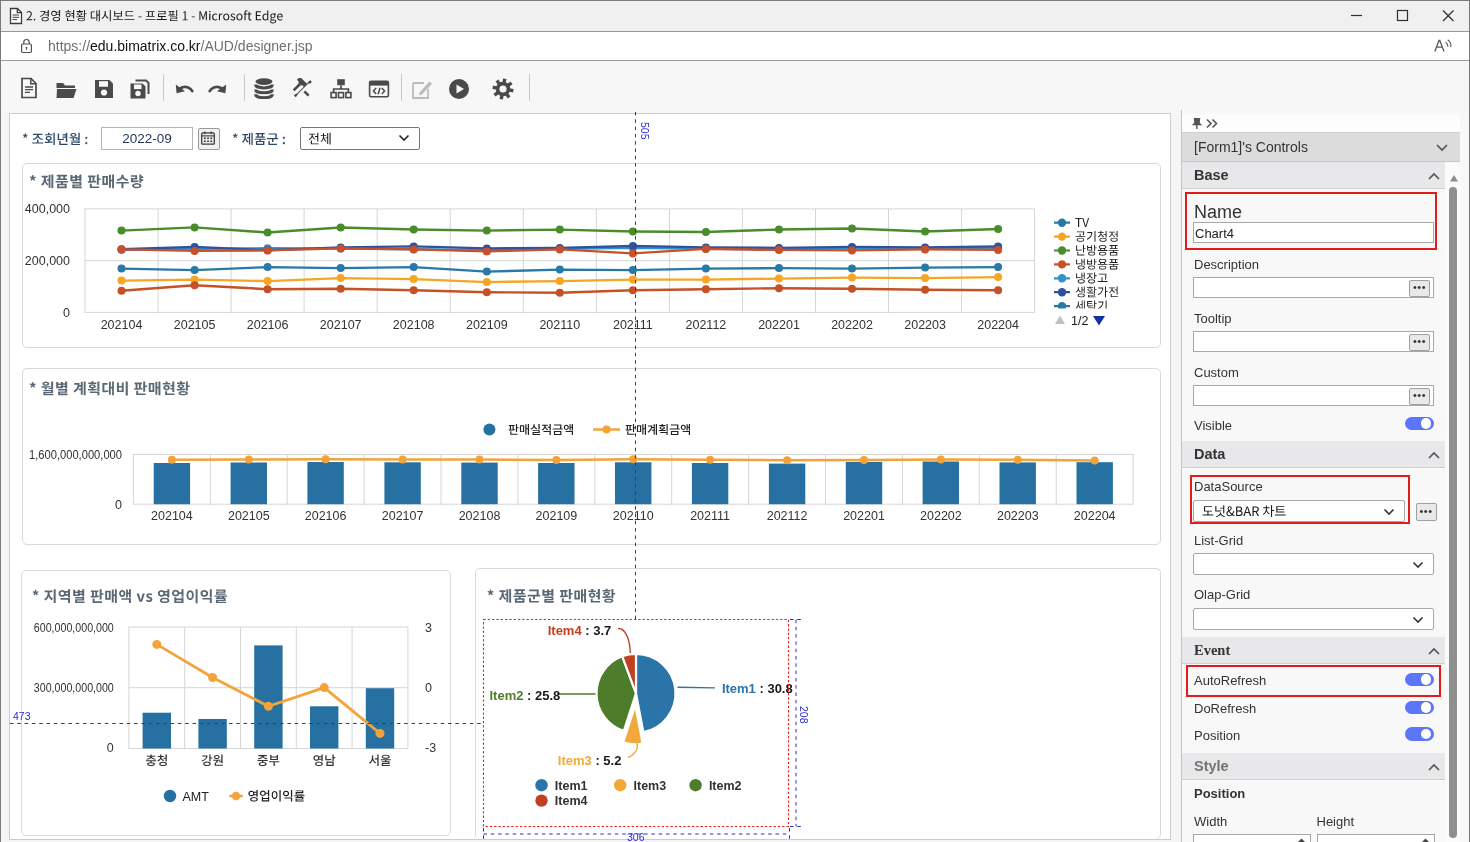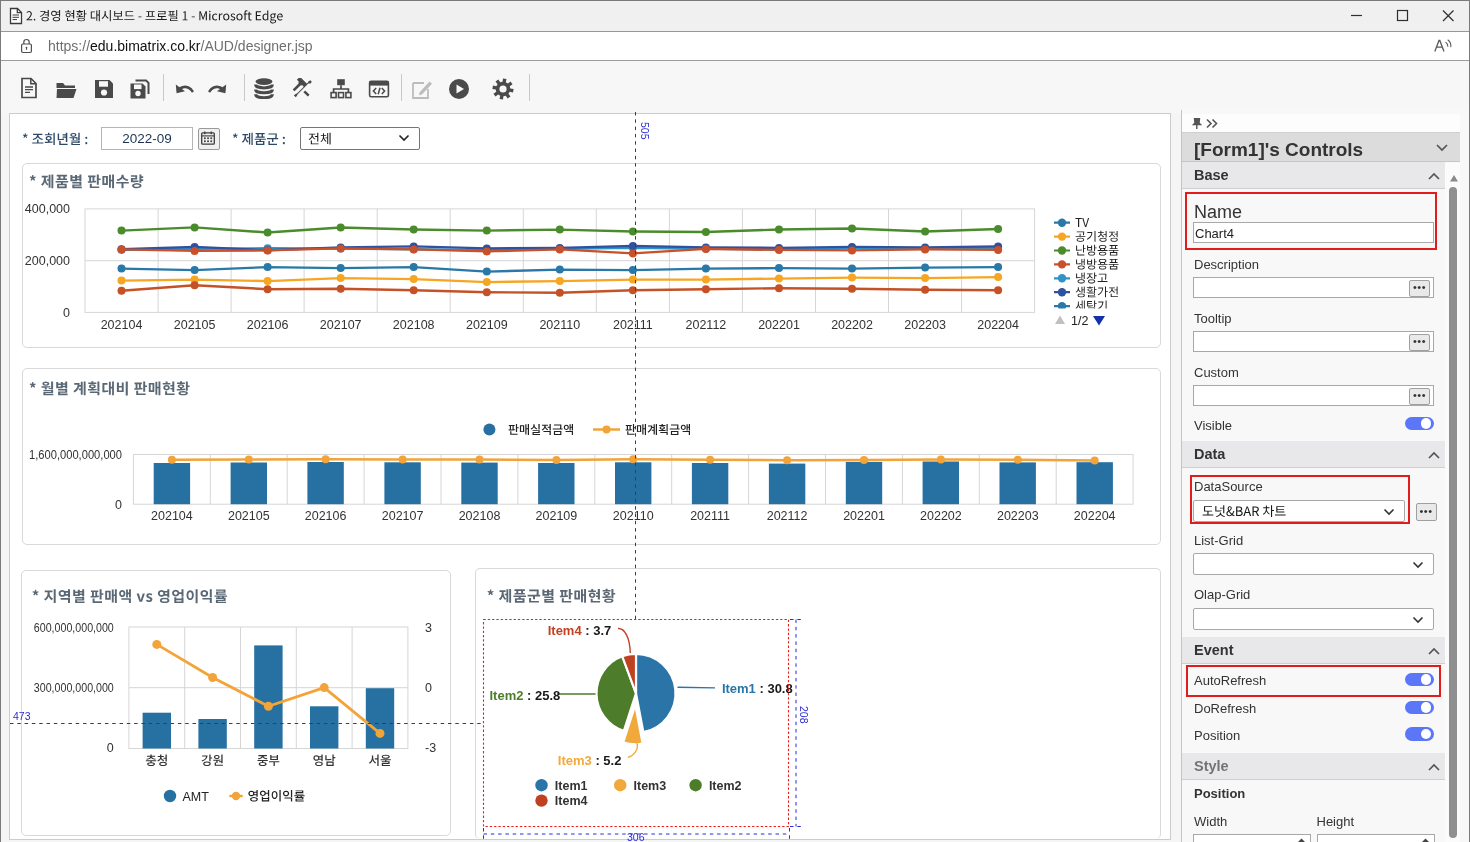--- a/index.html
+++ b/index.html
@@ -407,21 +407,21 @@
       <path d="M483.5 834 H789.5 M483.5 828 V840 M789.5 828 V840" stroke="#2b2bd6" stroke-width="1" stroke-dasharray="3.5,3.8"></path>
       <text x="627" y="841" font-size="10.5" fill="#2b2bd6">306</text>
     </svg>
 <div class="abs" style="left:1181px;top:110px;width:289px;height:732px;background:#f8f8f9;border-left:1px solid #c4c4c4;box-sizing:border-box;"></div>
 <div class="abs" style="left:1182px;top:114px;width:278px;height:19px;background:#fdfdfd;border-bottom:1px solid #cfcfcf;box-sizing:border-box;"></div>
 <svg class="abs" style="left:1191px;top:118px" width="30" height="12" viewBox="0 0 30 12">
 <path d="M3.5 0.5 H8.5 L8 5 L9.5 6.5 H2.5 L4 5 Z M5.8 6.5 V11" stroke="#555" stroke-width="1.4" fill="#555"></path>
 <path d="M16 1.5 L20 5.5 L16 9.5 M21.5 1.5 L25.5 5.5 L21.5 9.5" stroke="#555" stroke-width="1.6" fill="none"></path>
 </svg>
 <div class="abs" style="left:1182px;top:133px;width:278px;height:29px;background:#dcdcdc;border-bottom:1px solid #c6c6c6;box-sizing:border-box;"></div>
-<div class="abs" style="left:1194px;top:139px;font-size:19px;font-weight:bold;color:#333;">[Form1]'s Controls</div>
+<div class="abs" style="left:1194px;top:139px;font-size:14px;font-weight:normal;color:#333;">[Form1]'s Controls</div>
 <svg class="abs" style="left:1435px;top:143px" width="14" height="9" viewBox="0 0 14 9">
       <path d="M2 2 L7 7 L12 2" fill="none" stroke="#555" stroke-width="1.7"></path>
     </svg>
 <div class="abs" style="left:1182px;top:162px;width:263px;height:27px;background:#e8e8ea;border-bottom:1px solid #cfcfcf;box-sizing:border-box;"></div>
     <div class="abs" style="left:1194px;top:167px;font-size:14.5px;font-weight:bold;color:#333;">Base</div>
     <svg class="abs" style="left:1427px;top:172px" width="14" height="9" viewBox="0 0 14 9">
       <path d="M2 7 L7 2 L12 7" fill="none" stroke="#555" stroke-width="1.7"></path>
     </svg>
 <div class="abs" style="left:1194px;top:202px;font-size:18px;color:#333;">Name</div>
 <div class="abs" style="left:1193px;top:222px;width:241px;height:21px;border:1px solid #a8a8a8;background:#fff;box-sizing:content-box;font-size:13px;color:#222;line-height:21px;padding-left:1px;box-sizing:border-box;">Chart4</div>
@@ -456,21 +456,21 @@
 <div class="abs" style="left:1193px;top:553px;width:241px;height:22px;border:1px solid #a8a8a8;background:#fff;border-radius:2px;box-sizing:border-box;"></div>
     <svg class="abs" style="left:1412px;top:561px" width="12" height="8" viewBox="0 0 12 8">
       <path d="M1.5 1.5 L6 6 L10.5 1.5" fill="none" stroke="#333" stroke-width="1.6"></path>
     </svg>
 <div class="abs" style="left:1194px;top:587px;font-size:13px;color:#333;">Olap-Grid</div>
 <div class="abs" style="left:1193px;top:607.5px;width:241px;height:22px;border:1px solid #a8a8a8;background:#fff;border-radius:2px;box-sizing:border-box;"></div>
     <svg class="abs" style="left:1412px;top:615.5px" width="12" height="8" viewBox="0 0 12 8">
       <path d="M1.5 1.5 L6 6 L10.5 1.5" fill="none" stroke="#333" stroke-width="1.6"></path>
     </svg>
 <div class="abs" style="left:1182px;top:636.5px;width:263px;height:27px;background:#e8e8ea;border-bottom:1px solid #cfcfcf;box-sizing:border-box;"></div>
-    <div class="abs" style="left:1194px;top:641.5px;font-size:14.5px;font-weight:bold;color:#333;">Event</div>
+    <div class="abs" style="left:1194px;top:641.5px;font-size:14.5px;font-weight:bold;color:#333;font-family:Liberation Serif, serif;">Event</div>
     <svg class="abs" style="left:1427px;top:646.5px" width="14" height="9" viewBox="0 0 14 9">
       <path d="M2 7 L7 2 L12 7" fill="none" stroke="#555" stroke-width="1.7"></path>
     </svg>
 <div class="abs" style="left:1194px;top:673px;font-size:13px;color:#333;">AutoRefresh</div>
 <div class="abs" style="left:1405px;top:672.5px;width:28.5px;height:13.5px;border-radius:7px;background:#5b76f7;"></div>
     <div class="abs" style="left:1420.5px;top:674.0px;width:10.5px;height:10.5px;border-radius:50%;background:#fff;"></div>
 <div class="abs" style="left:1194px;top:701px;font-size:13px;color:#333;">DoRefresh</div>
 <div class="abs" style="left:1405px;top:700.5px;width:28.5px;height:13.5px;border-radius:7px;background:#5b76f7;"></div>
     <div class="abs" style="left:1420.5px;top:702.0px;width:10.5px;height:10.5px;border-radius:50%;background:#fff;"></div>
 <div class="abs" style="left:1194px;top:727.5px;font-size:13px;color:#333;">Position</div>

